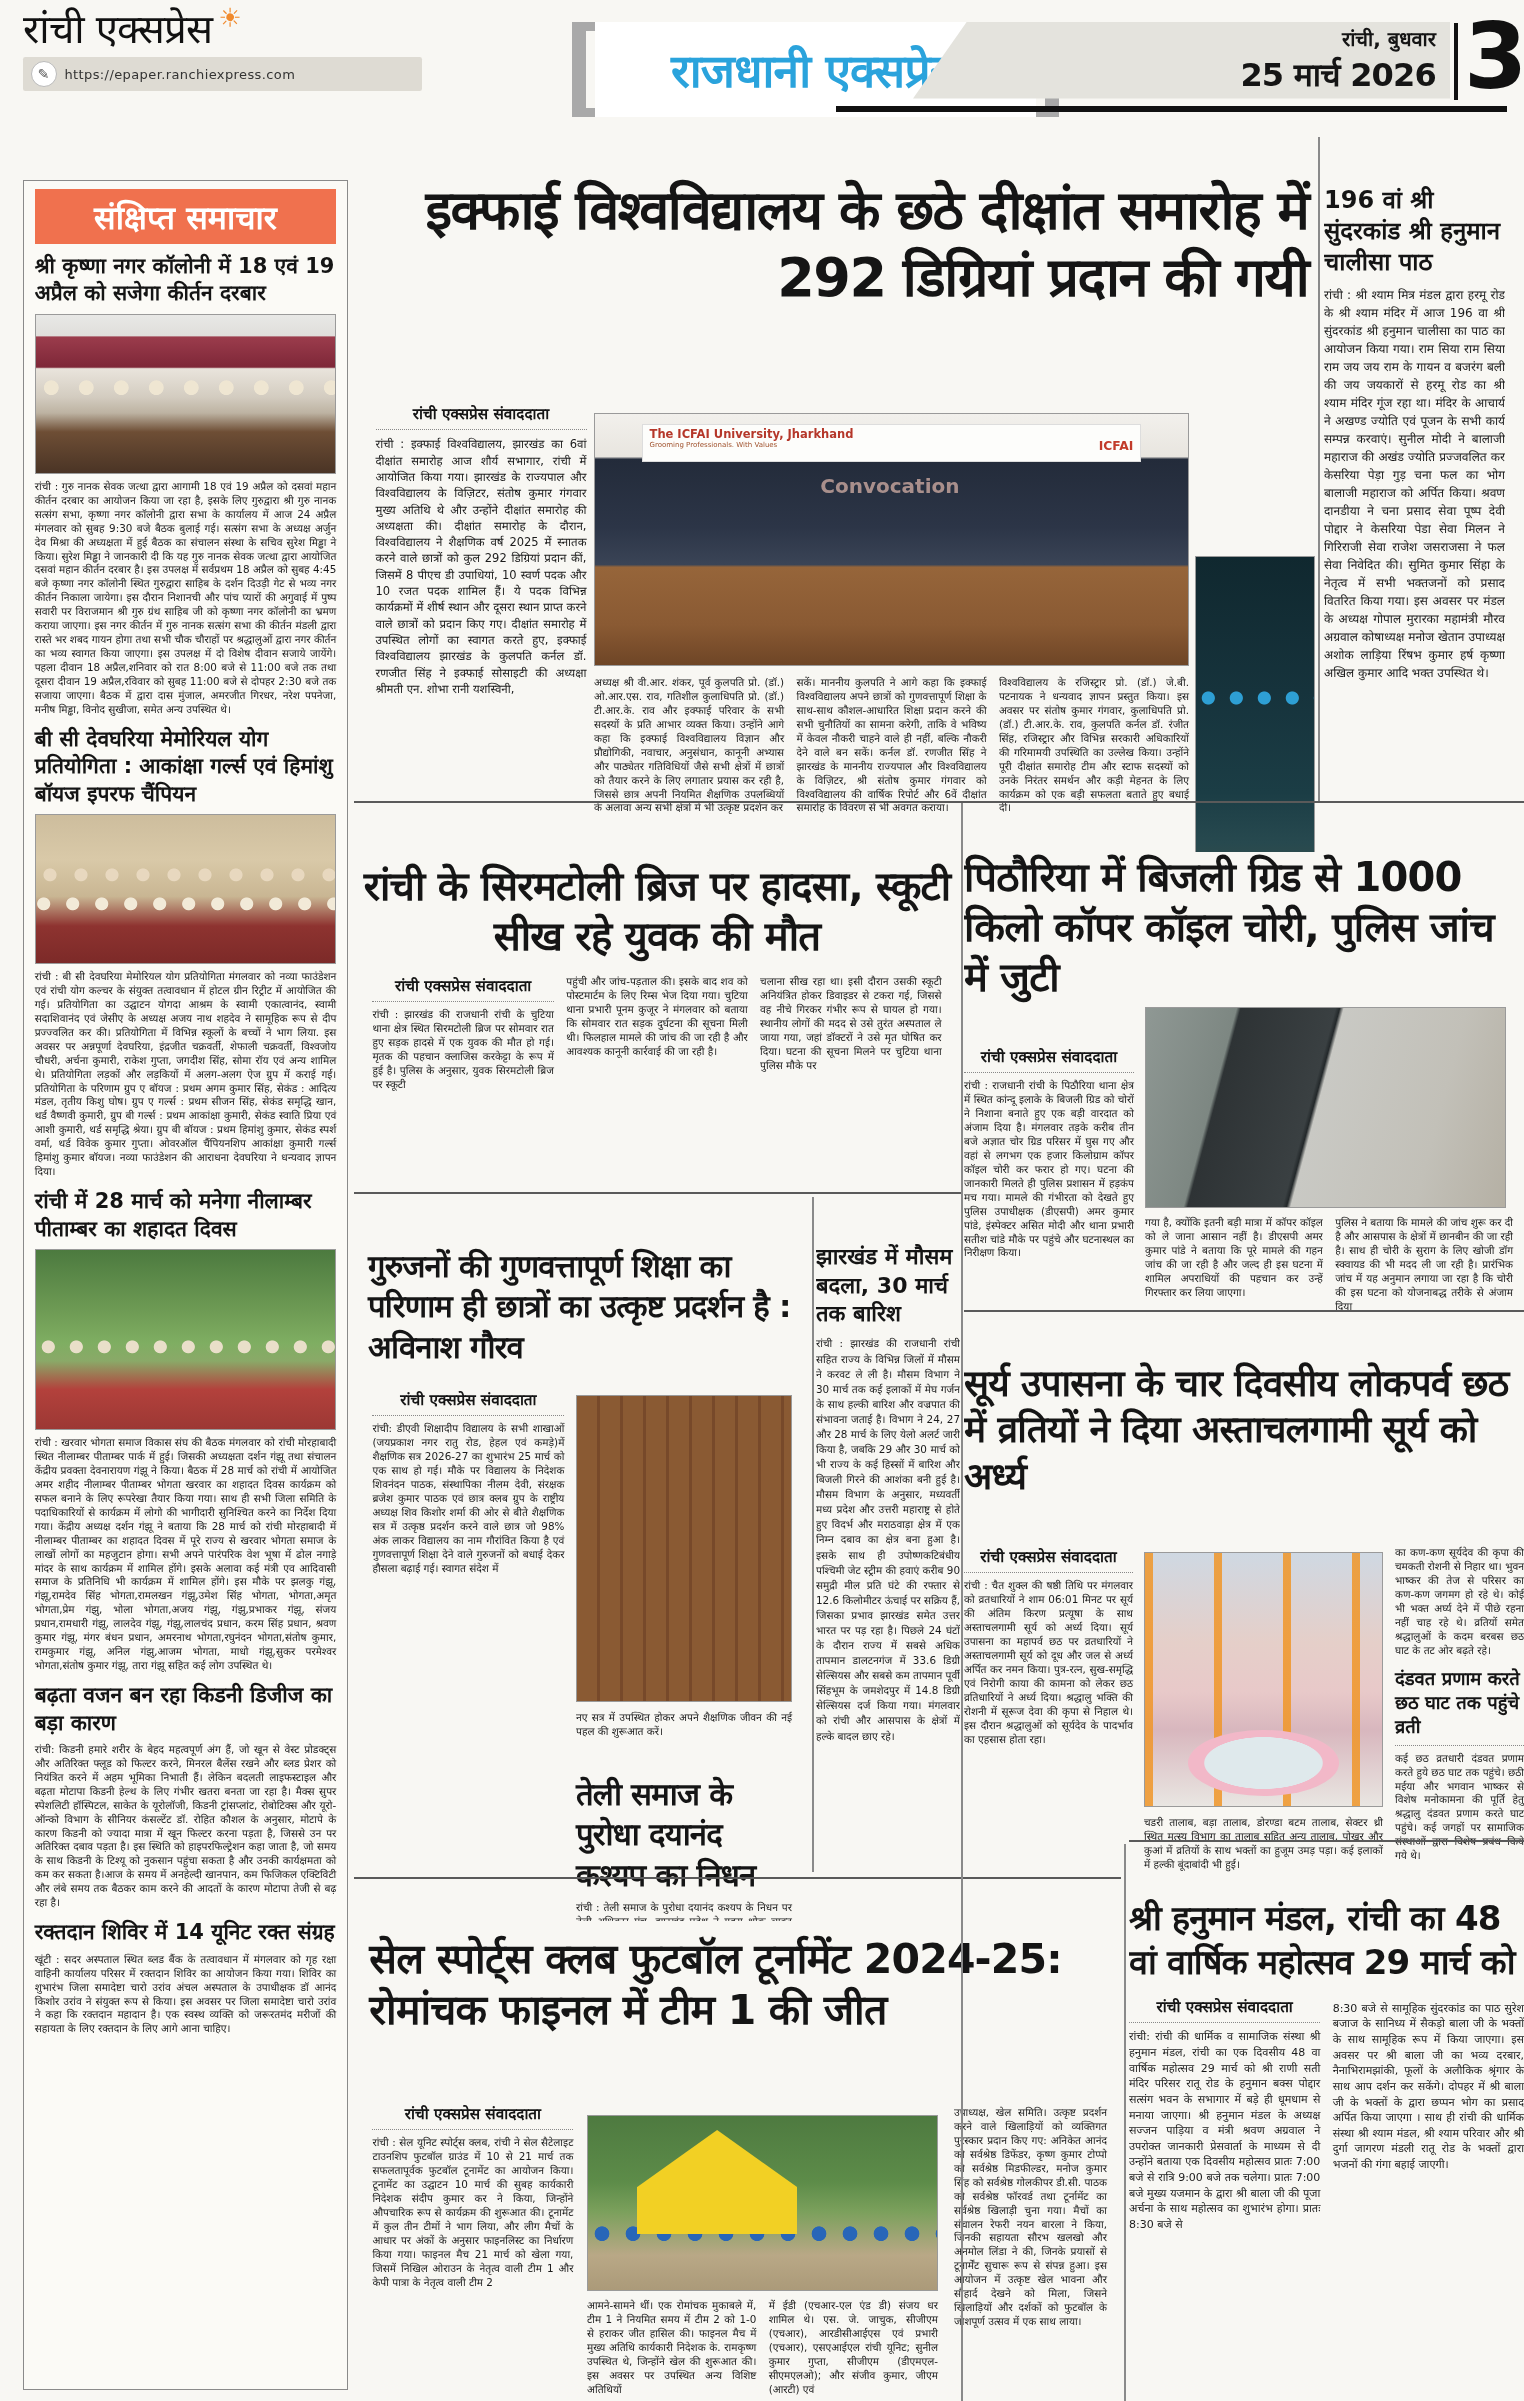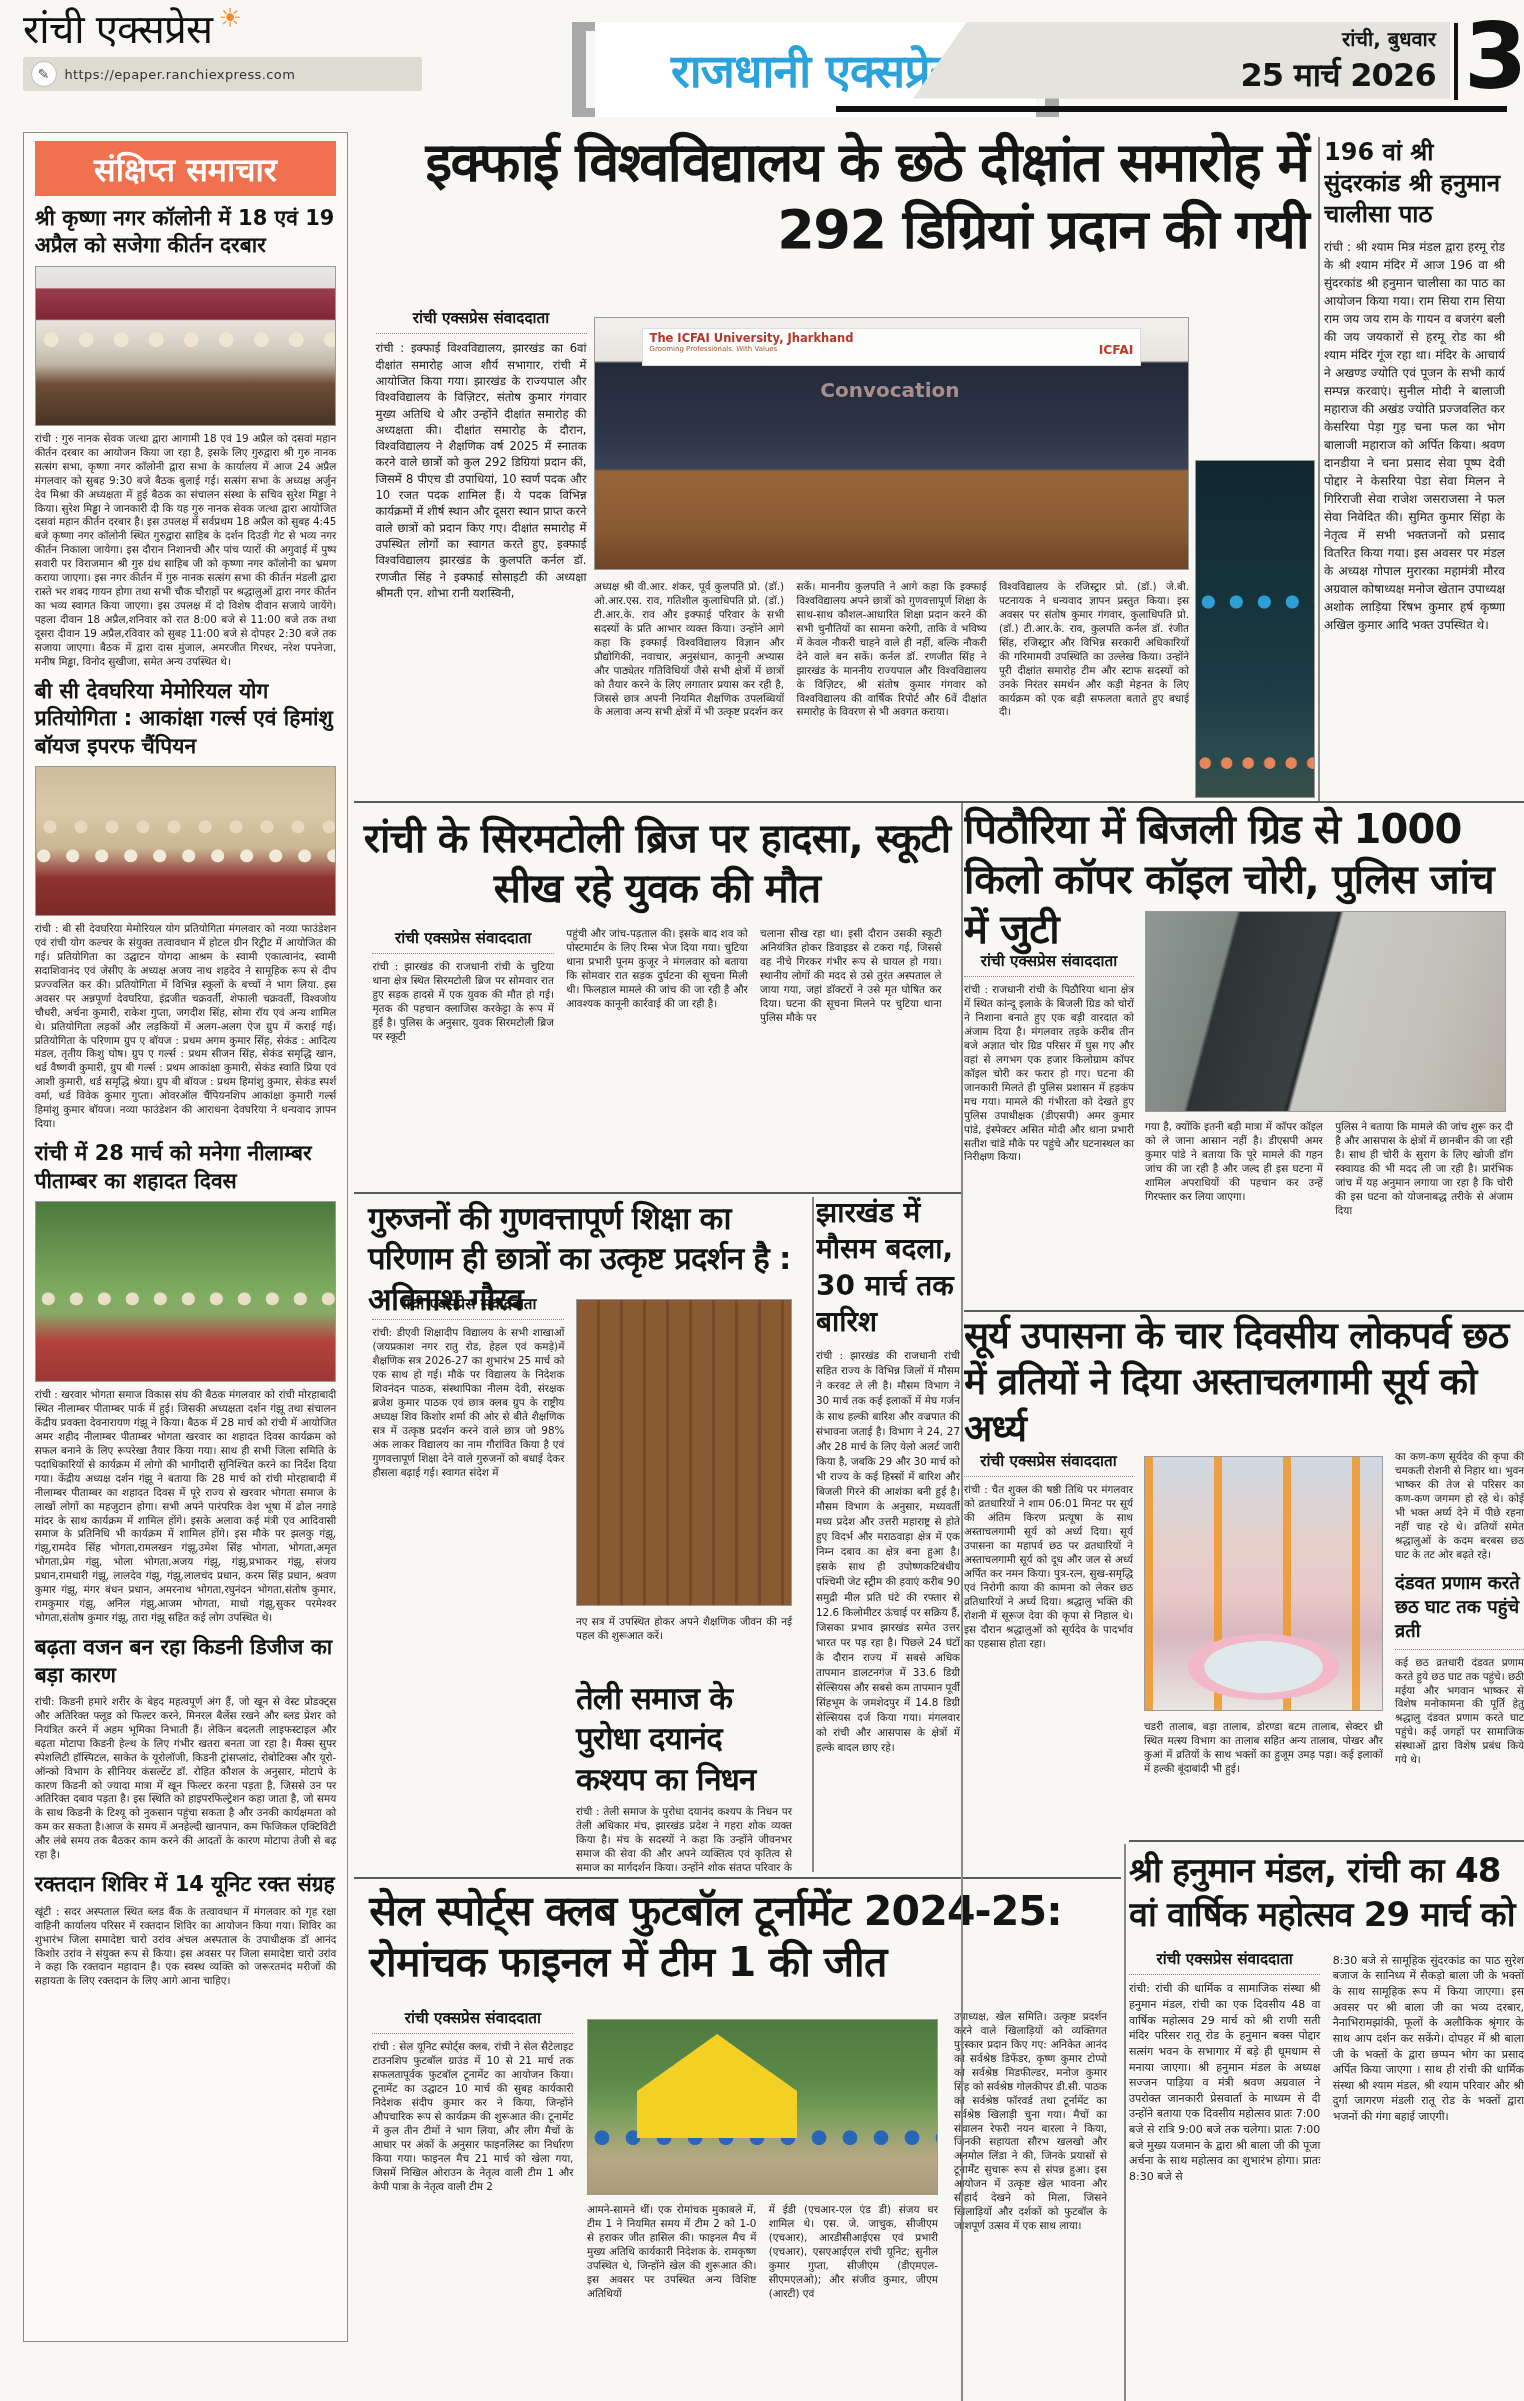--- a/index.html
+++ b/index.html
@@ -78,21 +78,21 @@
   .pool { position:absolute; left:18%; bottom:4%; width:64%; height:26%; border-radius:50%;
           background:radial-gradient(ellipse at center,#dfe9ec 0 55%,#f2b8c8 56% 78%,#f5e06a 79% 100%); }
   .icfai-strip { position:absolute; left:8%; top:4%; width:84%; height:15%; background:#fdfdfb;
                  border:0.8px solid #ddd; padding:2.3px 6.1px; }
   .icfai-l1 { font-size:11.5px; font-weight:800; color:#b5372a; }
   .icfai-l2 { font-size:7px; color:#a0522d; }
   .icfai-logo { position:absolute; right:6.1px; top:14px; font-size:12.3px; font-weight:900; color:#c23b2a; }
   .backdrop-word { position:absolute; left:38%; top:24%; font-size:20px; font-weight:800; color:#caa8a0; opacity:.8; }
 
   
-  .abs { position:absolute; }
+  .abs { position:absolute;margin-top:48px; }
   .cols { display:flex; gap:12.3px; }
   .cols > div { flex:1; }
 
   .briefs { left:23px; top:132px; width:325px; height:2210px; border:1.5px solid #8a8a8a;
             background:#fbfaf6; padding:7.7px 10.7px; overflow:hidden; }
   .briefs-banner { background:#f0714e; color:#fff; text-align:center; font-size:32px; font-weight:900; padding:6.1px 0; }
   .brief-title { font-size:21px; font-weight:900; line-height:1.3; margin:9.2px 0 6.1px; }
   .brief-photo { width:100%; margin:3.1px 0 6.1px; }
 
   .clip { overflow:hidden; }
@@ -225,21 +225,21 @@
     </div>
     <div class="photo ph-school abs" style="left:222px; top:104px; width:216px; height:307px;"></div>
     <div class="bt abs" style="left:222px; top:420px; width:216px;">नए सत्र में उपस्थित होकर अपने शैक्षणिक जीवन की नई पहल की शुरूआत करें।</div>
     <div class="abs" style="left:222px; top:483px; width:216px;">
       <div class="h-md">तेली समाज के पुरोधा दयानंद कश्यप का निधन</div>
       <div class="bt" style="margin-top:6.1px;">रांची : तेली समाज के पुरोधा दयानंद कश्यप के निधन पर तेली अधिकार मंच, झारखंड प्रदेश ने गहरा शोक व्यक्त किया है। मंच के सदस्यों ने कहा कि उन्होंने जीवनभर समाज की सेवा की और अपने व्यक्तित्व एवं कृतित्व से समाज का मार्गदर्शन किया। उन्होंने शोक संतप्त परिवार के प्रति अपनी संवेदना व्यक्त किया।</div>
     </div>
   </section>
 
   <section class="abs clip" style="left:816px; top:1195px; width:144px; height:678px;">
-    <div class="h-sm" style="font-size:28px;">झारखंड में मौसम बदला, 30 मार्च तक बारिश</div>
+    <div class="h-sm" style="font-size:22px;">झारखंड में मौसम बदला, 30 मार्च तक बारिश</div>
     <div class="bt" style="margin-top:7.7px; line-height:1.45;">रांची : झारखंड की राजधानी रांची सहित राज्य के विभिन्न जिलों में मौसम ने करवट ले ली है। मौसम विभाग ने 30 मार्च तक कई इलाकों में मेघ गर्जन के साथ हल्की बारिश और वज्रपात की संभावना जताई है। विभाग ने 24, 27 और 28 मार्च के लिए येलो अलर्ट जारी किया है, जबकि 29 और 30 मार्च को भी राज्य के कई हिस्सों में बारिश और बिजली गिरने की आशंका बनी हुई है। मौसम विभाग के अनुसार, मध्यवर्ती मध्य प्रदेश और उत्तरी महाराष्ट्र से होते हुए विदर्भ और मराठवाड़ा क्षेत्र में एक निम्न दबाव का क्षेत्र बना हुआ है। इसके साथ ही उपोष्णकटिबंधीय पश्चिमी जेट स्ट्रीम की हवाएं करीब 90 समुद्री मील प्रति घंटे की रफ्तार से 12.6 किलोमीटर ऊंचाई पर सक्रिय हैं, जिसका प्रभाव झारखंड समेत उत्तर भारत पर पड़ रहा है। पिछले 24 घंटों के दौरान राज्य में सबसे अधिक तापमान डालटनगंज में 33.6 डिग्री सेल्सियस और सबसे कम तापमान पूर्वी सिंहभूम के जमशेदपुर में 14.8 डिग्री सेल्सियस दर्ज किया गया। मंगलवार को रांची और आसपास के क्षेत्रों में हल्के बादल छाए रहे।</div>
   </section>
 
   <section class="abs clip" style="left:964px; top:1313px; width:560px; height:566px;">
     <div class="h-lg" style="font-size:37px;">सूर्य उपासना के चार दिवसीय लोकपर्व छठ में व्रतियों ने दिया अस्ताचलगामी सूर्य को अर्ध्य</div>
     <div class="abs" style="left:0; top:137px; width:169px;">
       <div class="byline">रांची एक्सप्रेस संवाददाता</div>
       <div class="bt">रांची : चैत शुक्ल की षष्ठी तिथि पर मंगलवार को व्रतधारियों ने शाम 06:01 मिनट पर सूर्य की अंतिम किरण प्रत्यूषा के साथ अस्ताचलगामी सूर्य को अर्ध्य दिया। सूर्य उपासना का महापर्व छठ पर व्रतधारियों ने अस्ताचलगामी सूर्य को दूध और जल से अर्ध्य अर्पित कर नमन किया। पुत्र-रत्न, सुख-समृद्धि एवं निरोगी काया की कामना को लेकर छठ व्रतिधारियों ने अर्ध्य दिया। श्रद्धालु भक्ति की रोशनी में सूरूज देवा की कृपा से निहाल थे। इस दौरान श्रद्धालुओं को सूर्यदेव के पादर्भाव का एहसास होता रहा।</div>
     </div>
     <div class="photo ph-chhath abs" style="left:180px; top:143px; width:239px; height:255px;">

